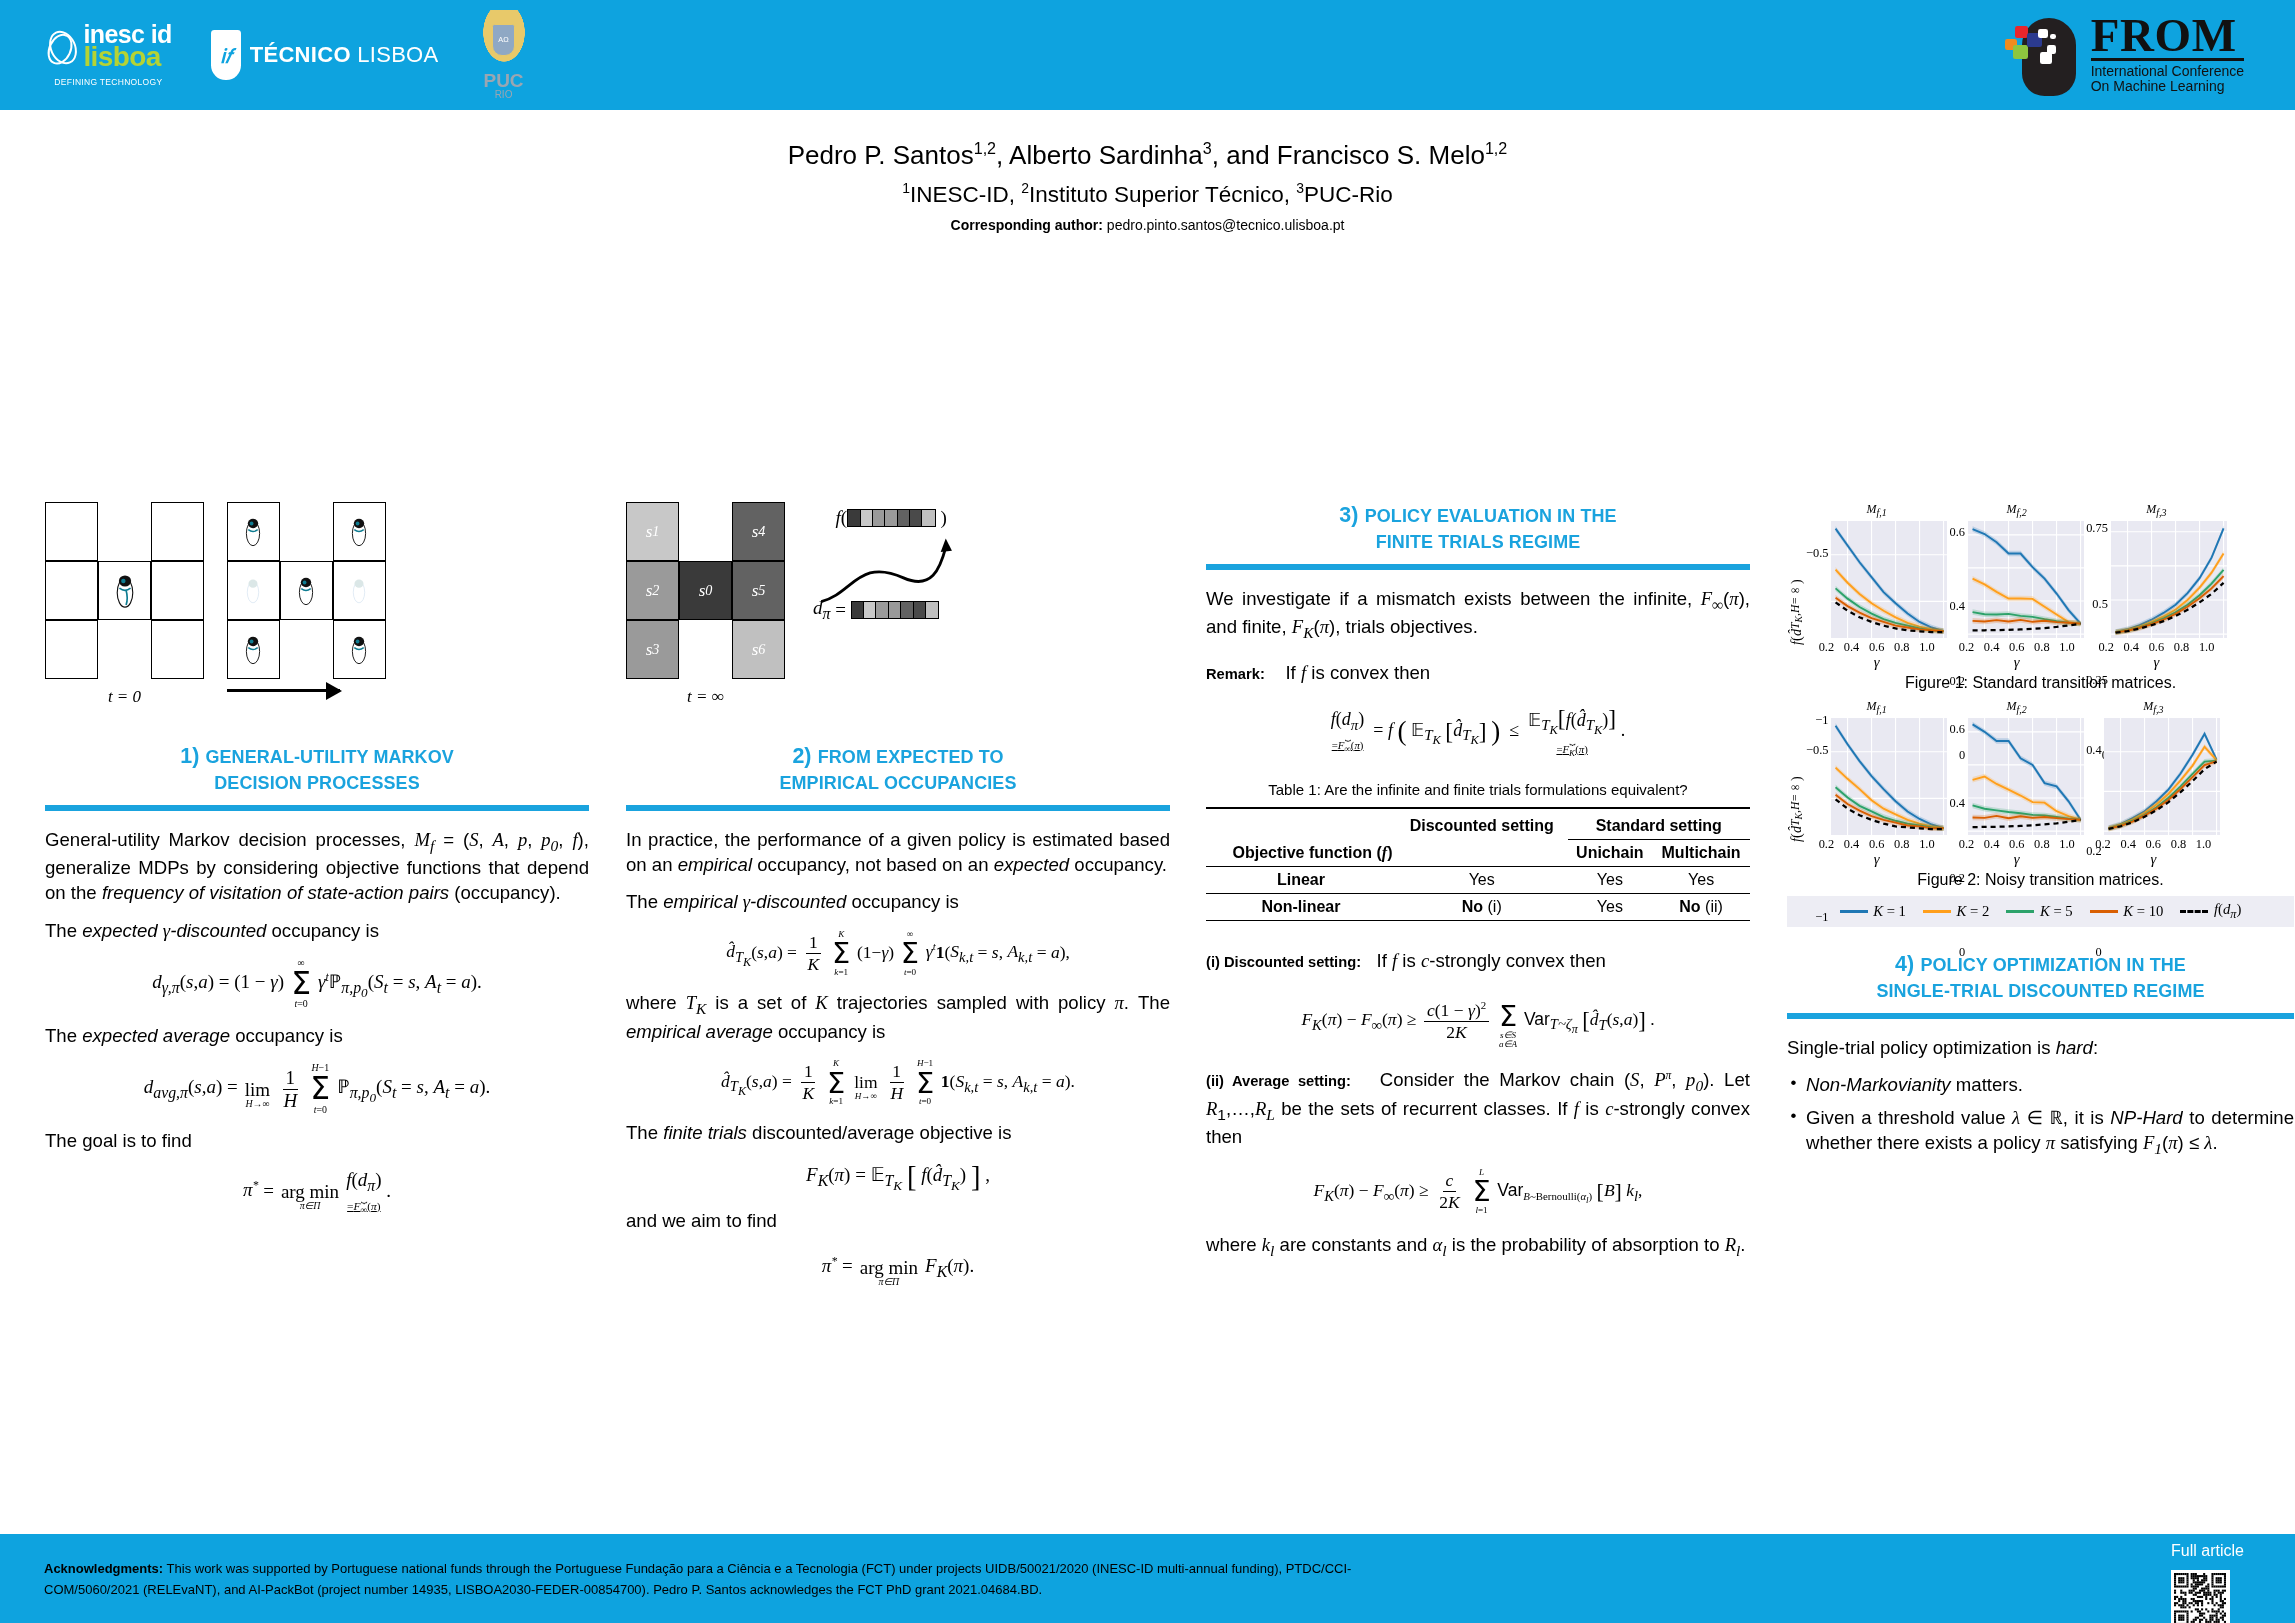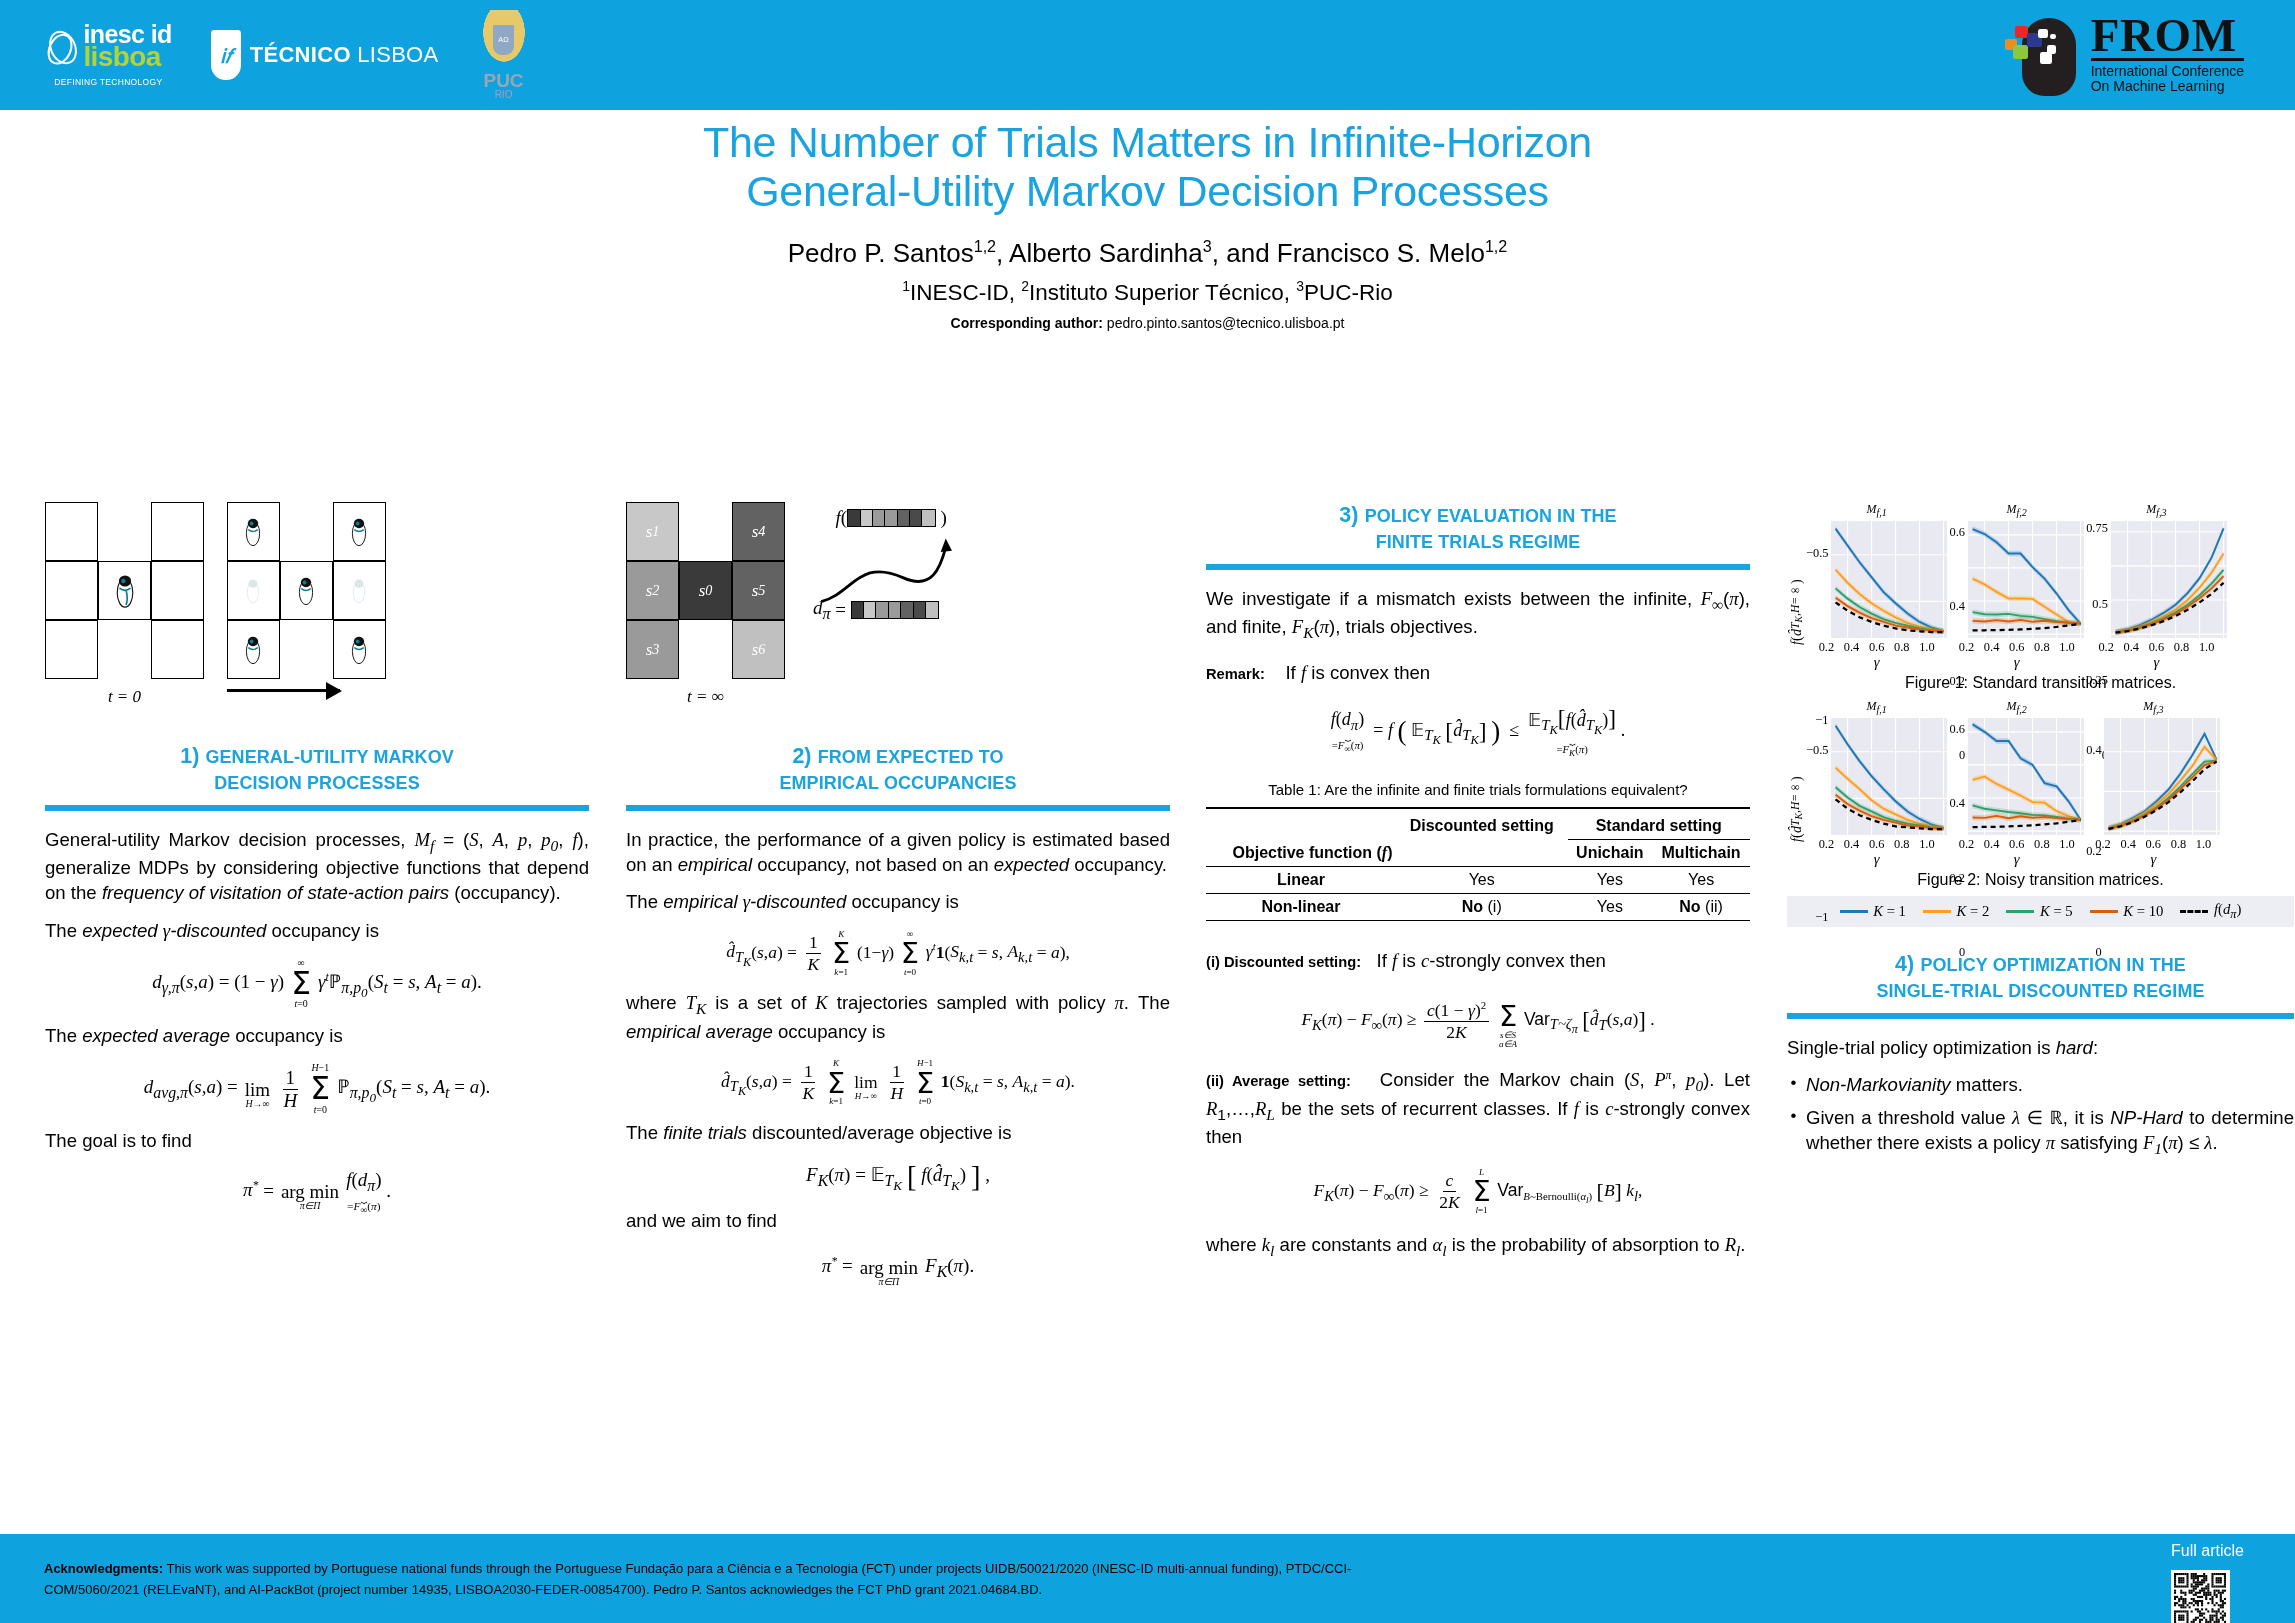--- a/index.html
+++ b/index.html
@@ -103,21 +103,21 @@
           vertical-align:middle; margin:0 3.4px; }
   .frac .num { border-bottom:1.1px solid #000; padding:0 2.8px; }
   .frac .den { padding:0 2.8px; }
   .bigop { display:inline-flex; flex-direction:column; align-items:center;
            vertical-align:middle; margin:0 2.3px; line-height:1;}
   .bigop .top { font-size:0.52em; }
   .bigop .gly { font-size:1.65em; font-family:"DejaVu Sans", sans-serif; }
   .bigop .bot { font-size:0.52em; }
   .under { display:inline-flex; flex-direction:column; align-items:center; vertical-align:middle;}
   .under .brace { font-size:0.55em; line-height:0.5; letter-spacing:-0.6px;}
-  .under .lbl { font-size:0.6em; }
+  .under .lbl { font-size:0.6em;text-decoration:underline; }
 
   
   .fig-row { display:flex; align-items:flex-start; gap:22.5px; }
   .grid3 { display:grid; grid-template-columns:repeat(3, 53px); grid-template-rows:repeat(3, 59px); }
   .gcell { border:1.7px solid #000; position:relative; }
   .gcell.empty { border:none; }
   .robot { position:absolute; left:50%; top:50%; transform:translate(-50%,-50%); }
   .robot svg { display:block; }
   .tlabel { text-align:center; font-family:"Liberation Serif", serif; font-style:italic; font-size:17px; margin-top:8px;}
   .arrow-long { width:113px; height:3.4px; background:#000; position:relative; margin-top:85px;}
@@ -228,24 +228,20 @@
     <div class="icml-text">
       <div class="icml-title">FROM</div>
       <div class="icml-rule"></div>
       <div class="icml-sub">International Conference</div>
       <div class="icml-sub">On Machine Learning</div>
     </div>
   </div>
 </div>
 
 <div class="title-block">
-  <div class="poster-title">
-    <div>The Number of Trials Matters in Infinite-Horizon</div>
-    <div>General-Utility Markov Decision Processes</div>
-  </div>
   <div class="authors">
     Pedro P. Santos<sup>1,2</sup>, Alberto Sardinha<sup>3</sup>, and Francisco S. Melo<sup>1,2</sup>
   </div>
   <div class="affils">
     <sup>1</sup><span>INESC-ID,</span>
     <sup>2</sup><span>Instituto Superior Técnico,</span>
     <sup>3</sup><span>PUC-Rio</span>
   </div>
   <div class="corresp">
     <b>Corresponding author:</b>

